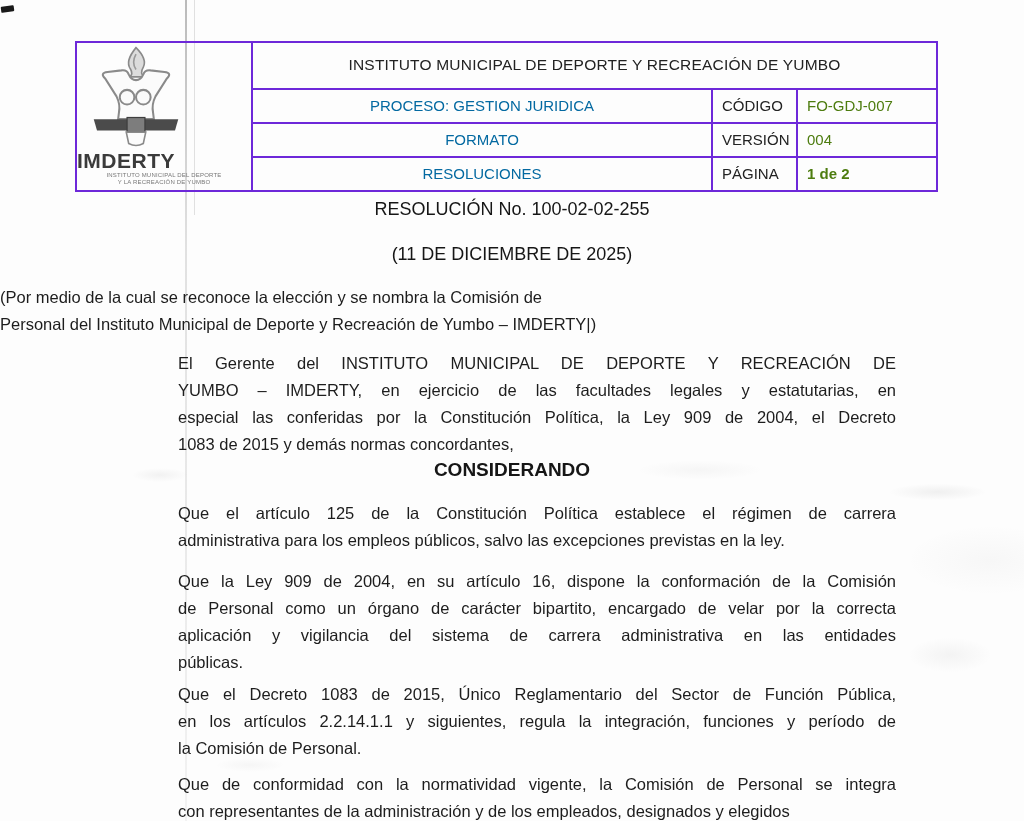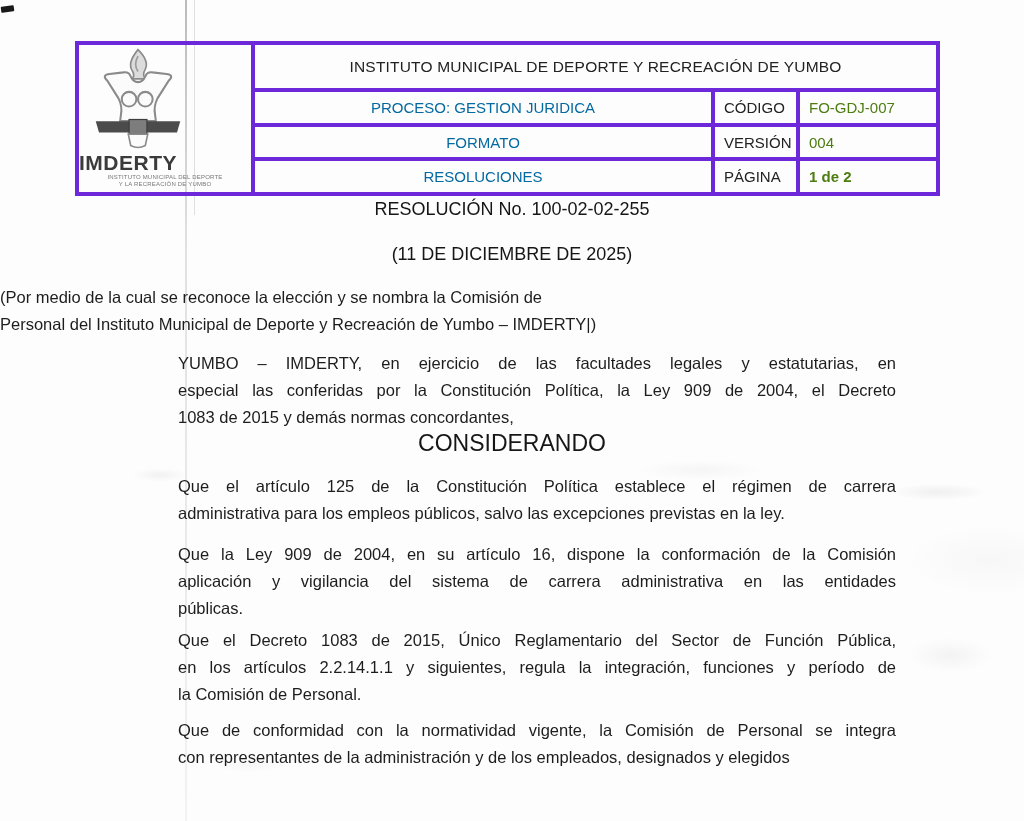--- a/index.html
+++ b/index.html
@@ -15,41 +15,41 @@
   .corner-mark{position:absolute;left:1px;top:6px;width:13px;height:6px;background:#1a1a1a;border-radius:1px;transform:rotate(-8deg);}
   .smudges{position:absolute;inset:0;pointer-events:none;background-image:
     radial-gradient(ellipse 70px 12px at 938px 492px, rgba(60,60,60,.07), transparent 70%),
     radial-gradient(ellipse 40px 10px at 160px 475px, rgba(60,60,60,.06), transparent 70%),
     radial-gradient(ellipse 60px 25px at 950px 655px, rgba(60,60,60,.05), transparent 70%),
     radial-gradient(ellipse 90px 14px at 700px 470px, rgba(60,60,60,.04), transparent 70%),
     radial-gradient(ellipse 50px 10px at 250px 765px, rgba(60,60,60,.04), transparent 70%),
     radial-gradient(ellipse 120px 50px at 990px 560px, rgba(60,60,60,.03), transparent 70%);}
   
   .header-table{position:absolute;left:75px;top:41px;width:861px;border-collapse:collapse;table-layout:fixed;}
-  .header-table td{border:4px solid #6d28d9;padding:0;vertical-align:middle;margin-left:17px;}
+  .header-table td{border:2px solid #6d28d9;padding:0;vertical-align:middle;margin-left:17px;}
   .row-inst{height:44px;}
   .row-std{height:32px;}
   .inst-cell{text-align:center;font-size:15.5px;letter-spacing:.2px;color:#222;}
   .center-cell{text-align:center;font-size:15px;color:#0369a1;}
   .label-cell{font-size:15px;padding-left:9px !important;color:#222;}
   .value-cell{font-size:15px;padding-left:9px !important;color:#4d7c0f;}
   .value-cell.bold{font-weight:bold;}
   
   .logo-cell{width:176px;}
   .logo-wrap{display:flex;flex-direction:column;justify-content:center;padding:3px 0 4px;}
   .logo-acronym{font-weight:bold;font-size:21px;line-height:22px;color:#3b3b3b;letter-spacing:.5px;}
   .logo-sub{font-size:6px;line-height:7px;color:#777;letter-spacing:.2px;text-align:center;}
   
   .doc-body{position:absolute;top:199px;left:0;width:1024px;}
   .title,.date{font-weight:normal;font-size:18px;line-height:21px;text-align:center;color:#161616;}
   .title{margin:0 0 24px;}
   .date{margin:0 0 19px;}
   .subject{font-size:16.5px;line-height:27px;margin:0 0 12px;color:#1d1d1d;}
   .subject .line{text-align:left;}
-  .heading{font-weight:normal;font-size:23px;line-height:20px;text-align:center;margin:0 0 20px;color:#161616;}
+  .heading{font-weight:bold;font-size:19px;line-height:20px;text-align:center;margin:0 0 20px;color:#161616;}
   .para{margin:0 0 14px 178px;width:718px;font-size:16.5px;line-height:27px;color:#1d1d1d;}
   .para .line{text-align:justify;text-align-last:justify;}
   .para .line.last{text-align-last:left;}
   .para.mb2{margin-bottom:2px;}
   .para.mb5{margin-bottom:5px;}
   .para.mb9{margin-bottom:9px;}
   .para.mb14{margin-bottom:14px;}
   .para.mb0{margin-bottom:0;}
 </style>
 </head>
@@ -109,31 +109,33 @@
   </table>
 
   <div class="doc-body">
     <div class="title">RESOLUCIÓN No. 100-02-02-255</div>
     <div class="date">(11 DE DICIEMBRE DE 2025)</div>
     <div class="subject">
         <div class="line">(Por medio de la cual se reconoce la elección y se nombra la Comisión de</div>
         <div class="line last">Personal del Instituto Municipal de Deporte y Recreación de Yumbo – IMDERTY|)</div>
       </div>
     <div class="para mb2">
+        <div class="line">El Gerente del INSTITUTO MUNICIPAL DE DEPORTE Y RECREACIÓN DE</div>
         <div class="line">YUMBO – IMDERTY, en ejercicio de las facultades legales y estatutarias, en</div>
         <div class="line">especial las conferidas por la Constitución Política, la Ley 909 de 2004, el Decreto</div>
         <div class="line last">1083 de 2015 y demás normas concordantes,</div>
       </div>
     <div class="heading">CONSIDERANDO</div>
     <div class="para mb14">
         <div class="line">Que el artículo 125 de la Constitución Política establece el régimen de carrera</div>
         <div class="line last">administrativa para los empleos públicos, salvo las excepciones previstas en la ley.</div>
       </div>
     <div class="para mb5">
         <div class="line">Que la Ley 909 de 2004, en su artículo 16, dispone la conformación de la Comisión</div>
+        <div class="line">de Personal como un órgano de carácter bipartito, encargado de velar por la correcta</div>
         <div class="line">aplicación y vigilancia del sistema de carrera administrativa en las entidades</div>
         <div class="line last">públicas.</div>
       </div>
     <div class="para mb9">
         <div class="line">Que el Decreto 1083 de 2015, Único Reglamentario del Sector de Función Pública,</div>
         <div class="line">en los artículos 2.2.14.1.1 y siguientes, regula la integración, funciones y período de</div>
         <div class="line last">la Comisión de Personal.</div>
       </div>
     <div class="para mb0">
         <div class="line">Que de conformidad con la normatividad vigente, la Comisión de Personal se integra</div>

